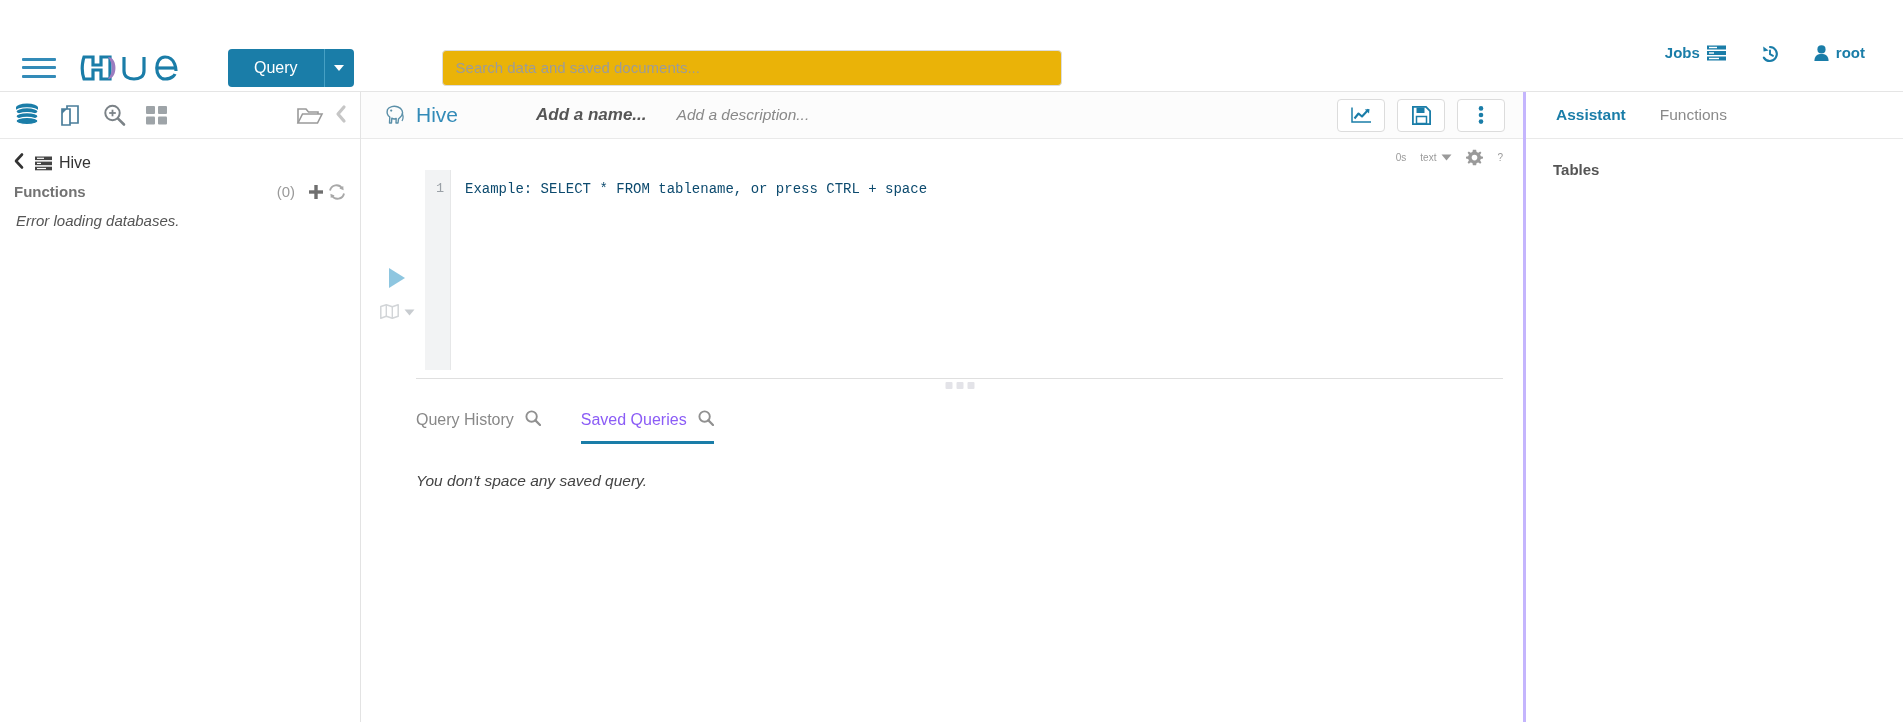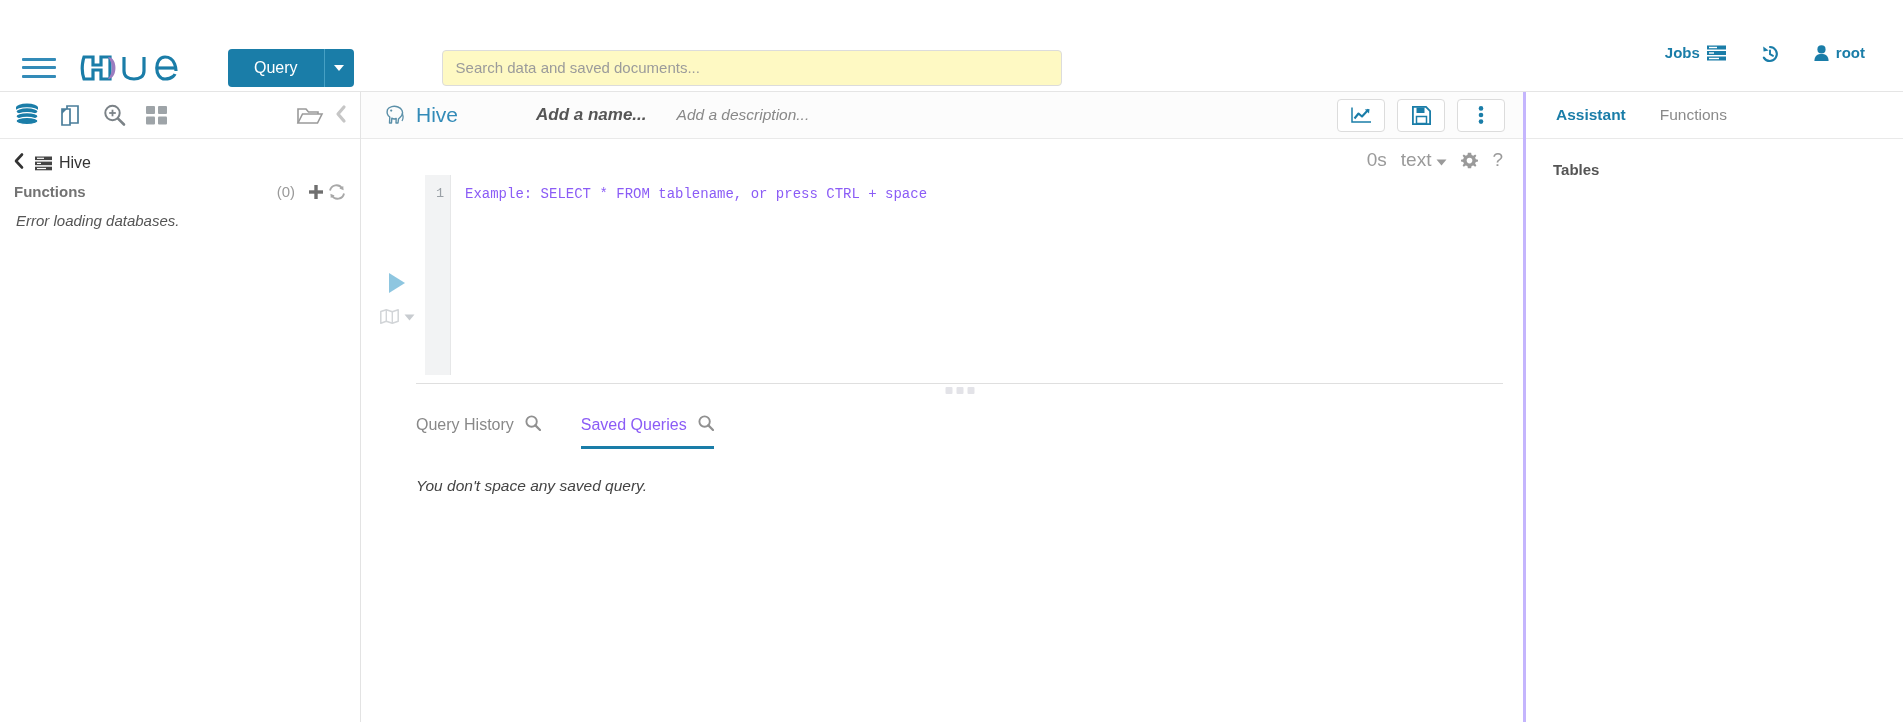--- a/index.html
+++ b/index.html
@@ -59,21 +59,21 @@
     width:0;height:0;border-left:5px solid transparent;border-right:5px solid transparent;
     border-top:6px solid #fff;
   }
   .search-wrap { margin-left: 88px; }
   .search-input {
     width: 620px; height: 36px;
     border:1px solid #dcdcdc; border-radius:4px;
     padding: 12px 13px;
     font-size:15px; color:#555;
     font-family: "Liberation Sans", sans-serif;
-    outline:none; background:#fef9c3;
+    outline:none; background:#eab308;
   }
   .search-input::placeholder { color:#9b9b9b; }
 
   .topnav-right {
     position:absolute; right:22px; top:0; height:48px;
     display:flex; align-items:flex-start; gap:0;
     color:#1a7da8;
   }
   .nav-item {
     display:flex; align-items:center; gap:7px;
@@ -170,21 +170,21 @@
     border:1px solid #dcdcdc; border-radius:4px;
     background:#fff;
     display:flex; align-items:center; justify-content:center;
     cursor:pointer;
   }
 
   .meta-row {
     display:flex; align-items:center; justify-content:flex-end;
     gap: 14px;
     padding: 10px 20px 4px 0;
-    font-size:19px; color:#9a9a9a;
+    font-size:10px; color:#9a9a9a;
     flex-shrink:0;
   }
   .meta-row .m-item { display:flex; align-items:center; gap:5px; cursor:pointer; }
   .meta-row .m-static { cursor:default; }
 
   .editor-area {
     display:flex;
     padding-left: 8px;
     height: 200px;
     flex-shrink:0;
@@ -216,21 +216,21 @@
     font-family:"Liberation Mono", monospace;
     font-size:13.5px;
     color:#9aa0a6;
     flex-shrink:0;
   }
   .code-area {
     flex:1;
     padding: 11px 0 0 14px;
     font-family:"Liberation Mono", monospace;
     font-size:14px;
-    color:#8b5cf6;
+    color:#0c4a6e;
     white-space:pre;
     cursor:text;
   }
 
   .splitter {
     margin: 8px 20px 0 55px;
     border-top:1px solid #dfdfdf;
     position:relative;
     height: 18px;
     flex-shrink:0;

